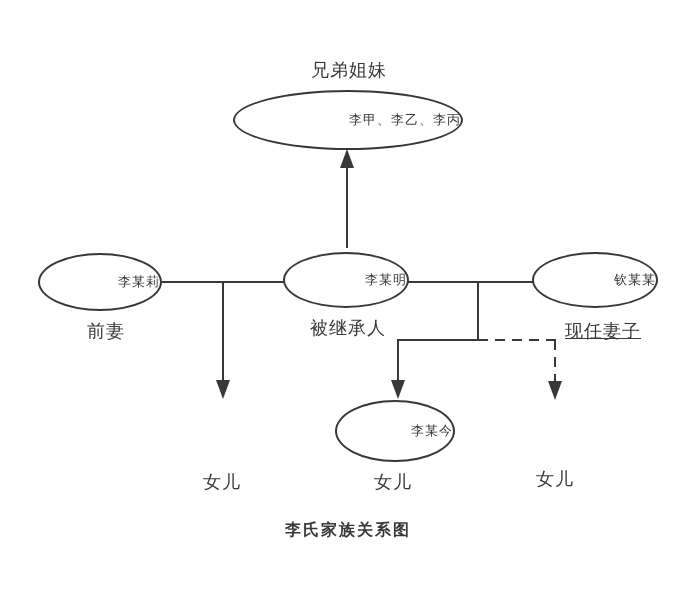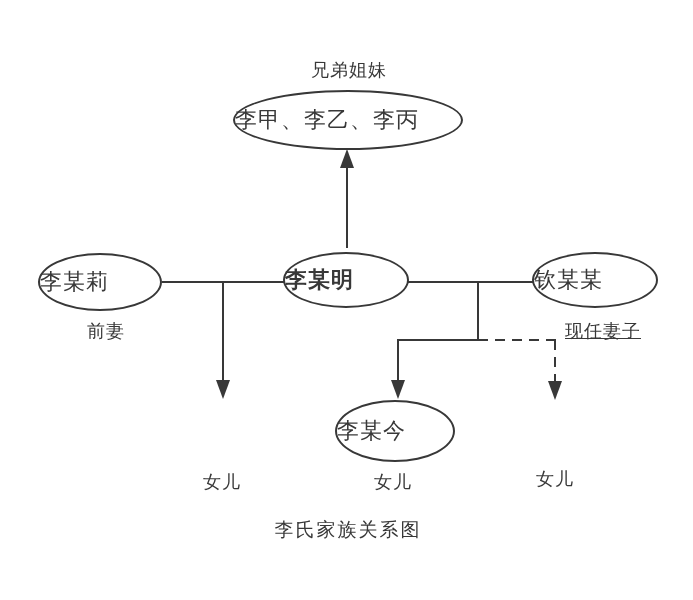--- a/index.html
+++ b/index.html
@@ -35,38 +35,38 @@
     stroke: none;
   }
   .node {
     position: absolute;
     box-sizing: border-box;
     border: 2px solid var(--stroke, #383838);
     border-radius: 50%;
     background: #ffffff;
     display: flex;
     flex-direction: column;
-    align-items: flex-start;
+    align-items: flex-end;
     justify-content: center;
     text-align: center;
-    font-size: 22px;
+    font-size: 13px;
     line-height: 1.2;
     letter-spacing: 1px;
   }
-  .node.bold { font-weight: bold; }
+  .node.bold { font-weight: normal; }
   .lbl {
     position: absolute;
     transform: translate(-50%, -50%);
     white-space: nowrap;
     font-size: 18px;
     letter-spacing: 1px;
   }
   .lbl.title {
-    font-size: 19px;
-    font-weight: normal;
+    font-size: 16px;
+    font-weight: bold;
     letter-spacing: 2px;
   }
 </style>
 </head>
 <body>
 
 <div class="canvas" style="--stroke: #383838; --ink: #383838; background: rgb(255, 255, 255);">
 
   <svg class="diagram-svg" viewBox="0 0 693 600" xmlns="http://www.w3.org/2000/svg">
 
@@ -98,20 +98,21 @@
   </div>
 
   <div class="node" style="left:38px; top:253px; width:124px; height:58px;">
     <span>李某莉</span>
   </div>
   <div class="lbl" style="left:106px; top:331px;">前妻</div>
 
   <div class="node bold" style="left:283px; top:252px; width:126px; height:56px;">
     <span>李某明</span>
   </div>
+  <div class="lbl" style="left:348px; top:328px;">被继承人</div>
 
   <div class="node" style="left:532px; top:252px; width:126px; height:56px;">
     <span>钦某某</span>
   </div>
   <div class="lbl" style="left:603px; top:331px;text-decoration:underline;">现任妻子</div>
 
   <div class="lbl" style="left:222px; top:482px;">女儿</div>
 
   <div class="node" style="left:335px; top:400px; width:120px; height:62px;">
     <span>李某今</span>

